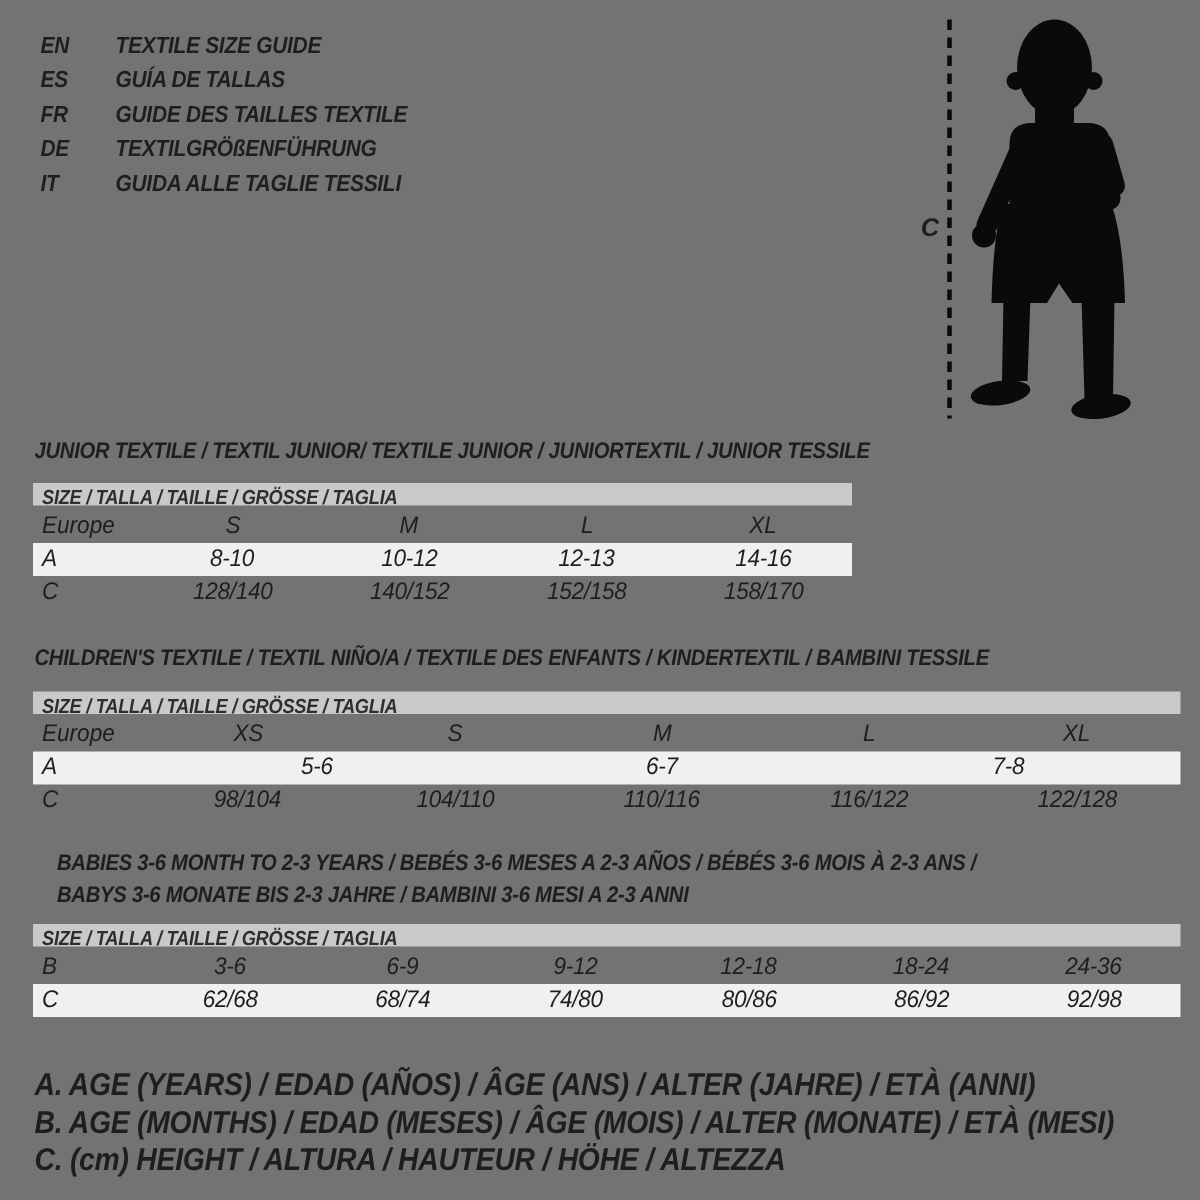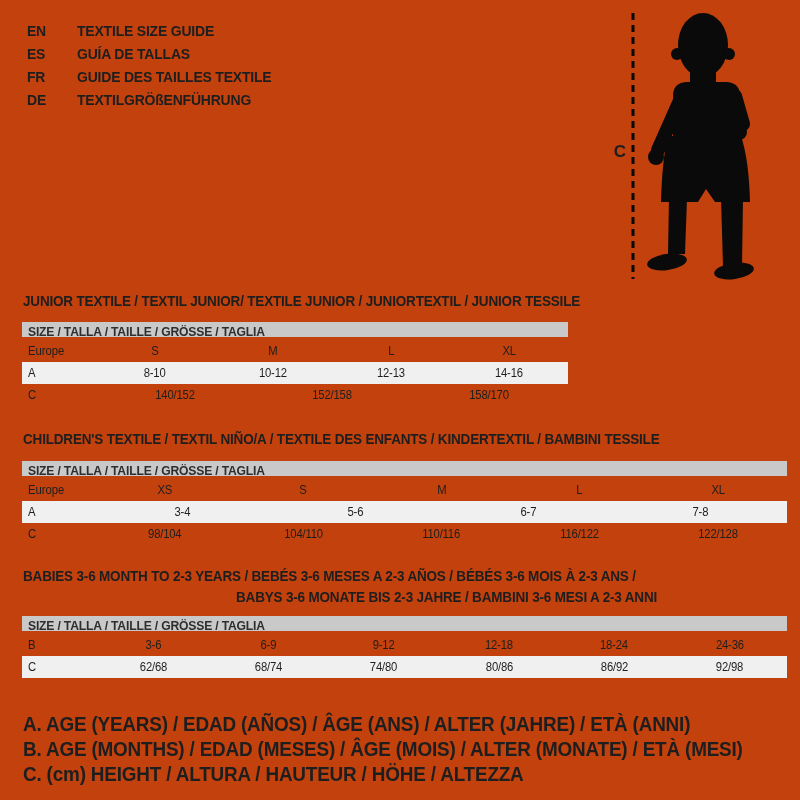--- a/index.html
+++ b/index.html
@@ -1,33 +1,33 @@
 <!DOCTYPE html>
 <html><head>
 <meta charset="utf-8">
 <style>
   html,body{margin:0;padding:0;background:#ffffff;}
-  .page{position:relative;width:800px;height:800px;background:#c2410c;overflow:hidden;
-        font-family:"Liberation Sans",sans-serif;color:#1e1e1e;}
+  .page{position:relative;width:800px;height:800px;background:#737373;overflow:hidden;
+        font-family:"Liberation Sans",sans-serif;color:#1e1e1e;font-style:italic;}
   .cond{display:inline-block;transform:scaleX(0.9);transform-origin:0 50%;
         white-space:nowrap;letter-spacing:-0.2px;}
   
   .lang{position:absolute;left:27px;top:19px;font-weight:bold;font-size:15.5px;}
   .lang-row{display:flex;height:23px;line-height:23px;}
   .lang-code{width:50px;}
   
   .figure{position:absolute;left:590px;top:0;width:210px;height:290px;}
   .c-label{position:absolute;left:608px;top:142px;width:24px;text-align:center;
            font-weight:bold;font-size:17px;}
   
-  .sec-title{position:absolute;font-weight:bold;font-size:15px;line-height:21px;text-align:right;}
+  .sec-title{position:absolute;font-weight:bold;font-size:15px;line-height:21px;}
   .tbl{position:absolute;}
   .thead{height:15px;line-height:19px;background:#c9c9c9;margin-bottom:3px;
          font-weight:bold;font-size:13.5px;color:#2e2e2e;padding-left:6px;}
-  .trow{display:flex;height:22px;line-height:22px;font-size:12px;}
+  .trow{display:flex;height:22px;line-height:22px;font-size:16px;}
   .trow.stripe{background:#f0f0f0;}
   .tlabel{width:68px;padding-left:6px;text-align:left;}
   .tlabel span{display:inline-block;transform:scaleX(0.94);transform-origin:0 50%;}
   .tcell{flex:1;text-align:center;}
   .tcell span{display:inline-block;transform:scaleX(0.94);transform-origin:50% 50%;
               letter-spacing:-0.2px;}
   
   .fnotes{position:absolute;left:23px;top:711px;font-weight:bold;font-size:21px;line-height:25px;}
 </style>
 </head>
@@ -44,20 +44,24 @@
       <span class="lang-code cond">ES</span>
       <span class="cond">GUÍA DE TALLAS</span>
     </div>
     <div class="lang-row">
       <span class="lang-code cond">FR</span>
       <span class="cond">GUIDE DES TAILLES TEXTILE</span>
     </div>
     <div class="lang-row">
       <span class="lang-code cond">DE</span>
       <span class="cond">TEXTILGRÖßENFÜHRUNG</span>
+    </div>
+    <div class="lang-row">
+      <span class="lang-code cond">IT</span>
+      <span class="cond">GUIDA ALLE TAGLIE TESSILI</span>
     </div>
   </div>
 
   <svg class="figure" viewBox="0 0 210 290">
     <line x1="43" y1="13" x2="43" y2="279" stroke="#0a0a0a" stroke-width="3" stroke-dasharray="7 5"></line>
     <g fill="#0a0a0a">
       <ellipse cx="113" cy="45" rx="25" ry="32"></ellipse>
       <circle cx="87" cy="54" r="6"></circle>
       <circle cx="139" cy="54" r="6"></circle>
       <rect x="100" y="66" width="26" height="24"></rect>
@@ -91,20 +95,21 @@
     </div>
     <div class="trow stripe">
       <div class="tlabel"><span>A</span></div>
       <div class="tcell"><span>8-10</span></div>
       <div class="tcell"><span>10-12</span></div>
       <div class="tcell"><span>12-13</span></div>
       <div class="tcell"><span>14-16</span></div>
     </div>
     <div class="trow">
       <div class="tlabel"><span>C</span></div>
+      <div class="tcell"><span>128/140</span></div>
       <div class="tcell"><span>140/152</span></div>
       <div class="tcell"><span>152/158</span></div>
       <div class="tcell"><span>158/170</span></div>
     </div>
   </div>
 
   <div class="sec-title" style="left:23px;top:428px;">
     <span class="cond">CHILDREN'S TEXTILE / TEXTIL NIÑO/A / TEXTILE DES ENFANTS / KINDERTEXTIL / BAMBINI TESSILE</span>
   </div>
   <div class="tbl" style="left:22px;top:461px;width:765px;">
@@ -114,36 +119,35 @@
     <div class="trow">
       <div class="tlabel"><span>Europe</span></div>
       <div class="tcell"><span>XS</span></div>
       <div class="tcell"><span>S</span></div>
       <div class="tcell"><span>M</span></div>
       <div class="tcell"><span>L</span></div>
       <div class="tcell"><span>XL</span></div>
     </div>
     <div class="trow stripe">
       <div class="tlabel"><span>A</span></div>
-      <div class="tcell"><span>3-4</span></div>
       <div class="tcell"><span>5-6</span></div>
       <div class="tcell"><span>6-7</span></div>
       <div class="tcell"><span>7-8</span></div>
     </div>
     <div class="trow">
       <div class="tlabel"><span>C</span></div>
       <div class="tcell"><span>98/104</span></div>
       <div class="tcell"><span>104/110</span></div>
       <div class="tcell"><span>110/116</span></div>
       <div class="tcell"><span>116/122</span></div>
       <div class="tcell"><span>122/128</span></div>
     </div>
   </div>
 
-  <div class="sec-title" style="left:23px;top:565px;">
+  <div class="sec-title" style="left:38px;top:565px;">
     <div><span class="cond">BABIES 3-6 MONTH TO 2-3 YEARS / BEBÉS 3-6 MESES A 2-3 AÑOS / BÉBÉS 3-6 MOIS À 2-3 ANS /</span></div>
     <div><span class="cond">BABYS 3-6 MONATE BIS 2-3 JAHRE / BAMBINI 3-6 MESI A 2-3 ANNI</span></div>
   </div>
   <div class="tbl" style="left:22px;top:616px;width:765px;">
     <div class="thead">
       <span class="cond">SIZE / TALLA / TAILLE / GRÖSSE / TAGLIA</span>
     </div>
     <div class="trow">
       <div class="tlabel"><span>B</span></div>
       <div class="tcell"><span>3-6</span></div>

